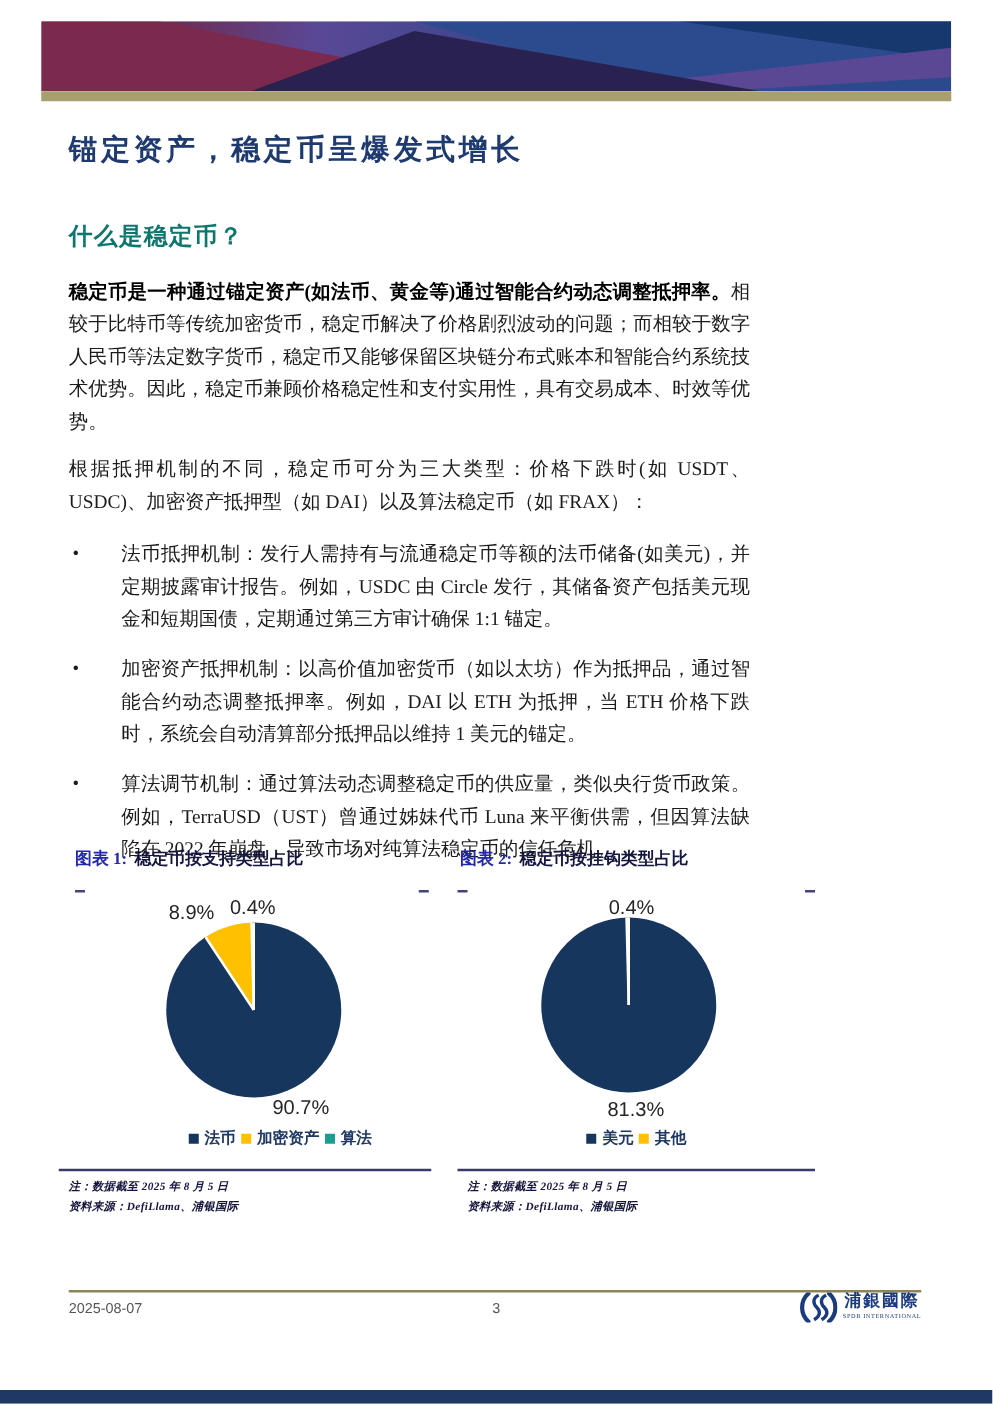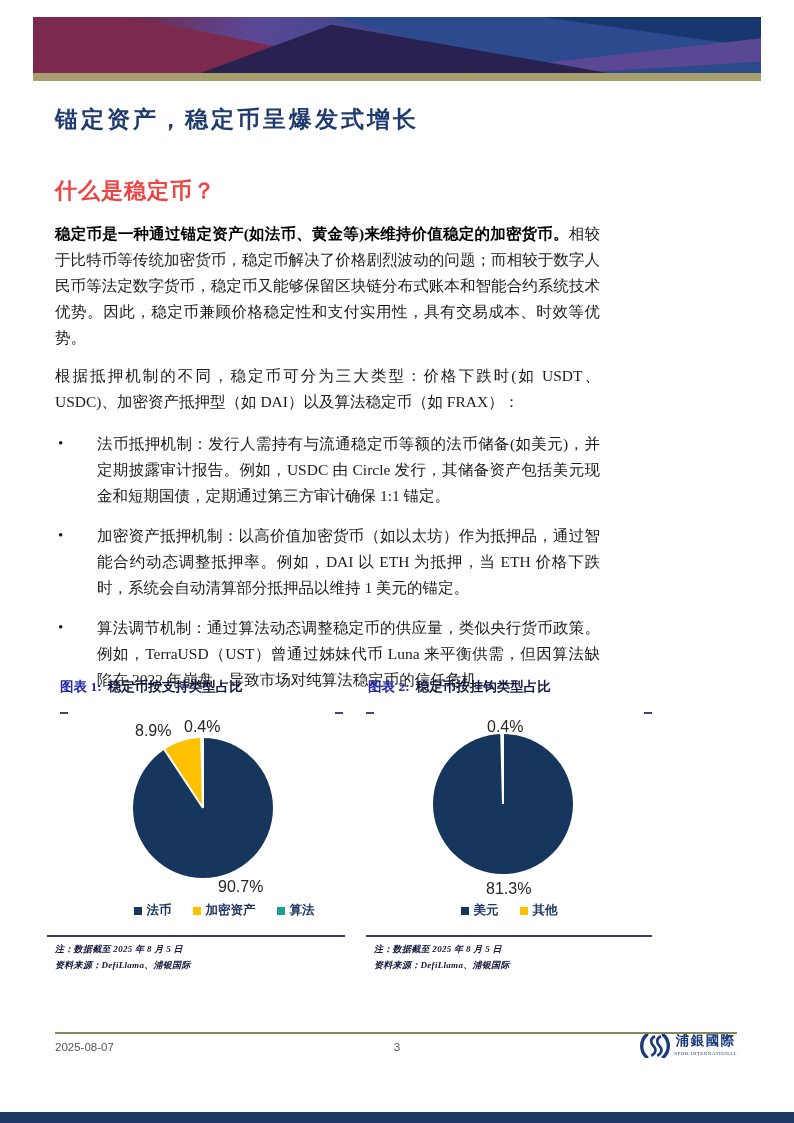--- a/index.html
+++ b/index.html
@@ -18,42 +18,42 @@
   .bl-rdark  { clip-path:polygon(70% 0,100% 0,100% 55%); background:#16386F; }
   .bl-pband  { clip-path:polygon(58% 100%,100% 38%,100% 80%,74% 100%); background:#5A4894; }
   .bl-brcnr  { clip-path:polygon(80% 100%,100% 80%,100% 100%); background:#2B4A8C; }
   .bl-lmar   { clip-path:polygon(0 0,13% 0,52% 100%,0 100%); background:#7B2A4D; }
   .bl-msliv  { clip-path:polygon(38% 100%,78% 100%,55% 52%); background:#6322443; background:#632244; }
   .bl-ctri   { clip-path:polygon(23% 100%,41% 14%,79% 100%); background:#29214F; }
   .banner-strip { left:33px; top:73px; width:728px; height:8px; background:#A89F6F; }
 
   
   .h1 { left:55px; top:104px; font-size:23px; font-weight:bold; color:#1E3A6E; letter-spacing:3px; }
-  .h2 { left:55px; top:176px; font-size:22px; font-weight:bold; color:#ef4444; letter-spacing:1px; }
+  .h2 { left:55px; top:176px; font-size:19px; font-weight:bold; color:#0f766e; letter-spacing:1px; }
   .bodytext { left:55px; top:221px; width:545px; font-size:15.5px; line-height:26px; text-align:justify; color:#1b1b1b; }
   .bodytext p { margin:0 0 12px 0; }
   .lead-bold { font-weight:bold; color:#000; }
   ul.bullets { list-style:none; margin-top:16px; }
   ul.bullets li { position:relative; padding-left:42px; margin-bottom:14px; }
   ul.bullets li::before { content:"\2022"; position:absolute; left:3px; top:-1px; font-size:15px; }
 
   
   .chart { top:678px; width:298px; height:312px; }
   .chart1 { left:47px; }
   .chart2 { left:366px; width:286px; }
   .chart-title { font-size:13.5px; font-weight:bold; color:#15173F; padding-left:13px; }
   .chart2 .chart-title { padding-left:2px; }
   .chart-title .lbl { color:#2329A8; margin-right:6px; }
   .dash { position:absolute; width:8px; height:2px; background:#44447A; top:34px; }
   .pie { position:absolute; width:140px; height:140px; border-radius:50%; overflow:hidden; }
   .pie1 { left:86px; top:60px; }
   .pie2 { left:67px; top:56px; }
   .pie-sep { position:absolute; left:calc(50% - 1px); top:0; width:2px; height:50%; background:#fff; transform-origin:50% 100%; }
   .plabel { position:absolute; font-family:"Liberation Sans", sans-serif; font-size:16px; color:#262626; }
-  .legend { position:absolute; top:224px; left:0; right:0; display:flex; justify-content:center; gap:21px; }
+  .legend { position:absolute; top:224px; left:0; right:0; display:flex; justify-content:center; gap:4px; }
   .chart1 .legend { padding-left:56px; }
   .legend-item { display:flex; align-items:center; gap:5px; font-size:12.5px; font-weight:bold; color:#1F3864; }
   .swatch { width:8px; height:8px; display:inline-block; }
   .sep-line { position:absolute; left:0; right:0; top:257px; height:2px; background:#3B3B6B; }
   .note { position:absolute; left:8px; right:0; font-size:9px; font-weight:bold; font-style:italic; color:#14143C; letter-spacing:0.3px; }
   .note1 { top:265px; }
   .note2 { top:281px; }
 
   
   .footer-line { left:55px; top:1032px; width:682px; height:2px; background:#8E8557; }
@@ -77,21 +77,21 @@
   <div class="bl-lmar"></div>
   <div class="bl-msliv"></div>
   <div class="bl-ctri"></div>
 </div>
 <div class="abs banner-strip"></div>
 
 <div class="abs h1">锚定资产，稳定币呈爆发式增长</div>
 <div class="abs h2">什么是稳定币？</div>
 
 <div class="abs bodytext">
-  <p><span class="lead-bold">稳定币是一种通过锚定资产(如法币、黄金等)来维持价值稳定的加密货币。</span><span>相较于比特币等传统加密货币，稳定币解决了价格剧烈波动的问题；而相较于数字人民币等法定数字货币，稳定币又能够保留区块链分布式账本和智能合约系统技术优势。因此，稳定币兼顾价格稳定性和支付实用性，具有交易成本、时效等优势。</span></p>
+  <p><span class="lead-bold">稳定币是一种通过锚定资产(如法币、黄金等)通过智能合约动态调整抵押率。</span><span>相较于比特币等传统加密货币，稳定币解决了价格剧烈波动的问题；而相较于数字人民币等法定数字货币，稳定币又能够保留区块链分布式账本和智能合约系统技术优势。因此，稳定币兼顾价格稳定性和支付实用性，具有交易成本、时效等优势。</span></p>
   <p>根据抵押机制的不同，稳定币可分为三大类型：价格下跌时(如 USDT、USDC)、加密资产抵押型（如 DAI）以及算法稳定币（如 FRAX）：</p>
   <ul class="bullets">
     <li>法币抵押机制：发行人需持有与流通稳定币等额的法币储备(如美元)，并定期披露审计报告。例如，USDC 由 Circle 发行，其储备资产包括美元现金和短期国债，定期通过第三方审计确保 1:1 锚定。</li>
     <li>加密资产抵押机制：以高价值加密货币（如以太坊）作为抵押品，通过智能合约动态调整抵押率。例如，DAI 以 ETH 为抵押，当 ETH 价格下跌时，系统会自动清算部分抵押品以维持 1 美元的锚定。</li>
     <li>算法调节机制：通过算法动态调整稳定币的供应量，类似央行货币政策。例如，TerraUSD（UST）曾通过姊妹代币 Luna 来平衡供需，但因算法缺陷在 2022 年崩盘，导致市场对纯算法稳定币的信任危机。</li>
   </ul>
 </div>
 
 <div class="abs chart chart1">
   <div class="chart-title">

